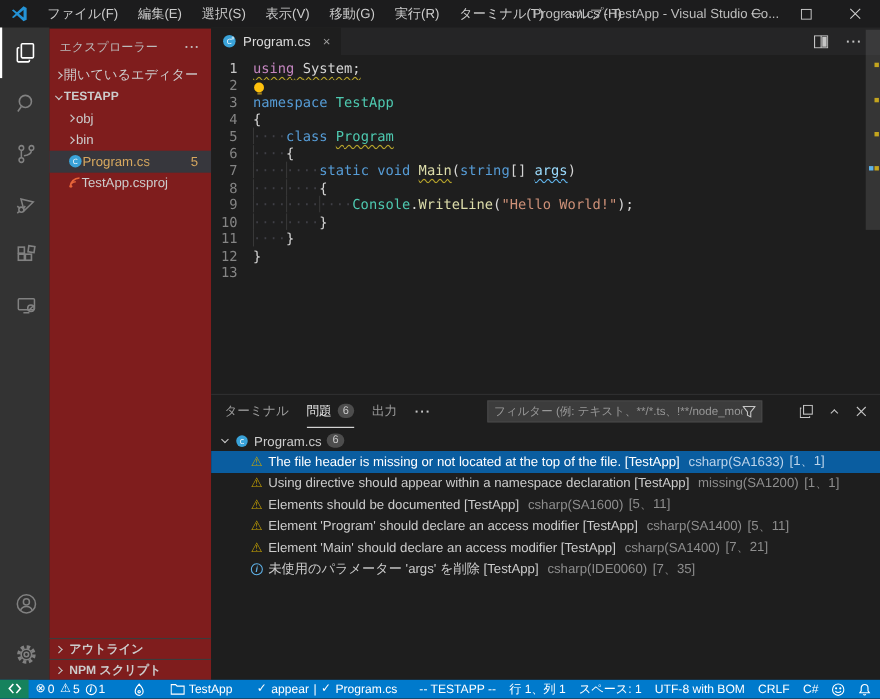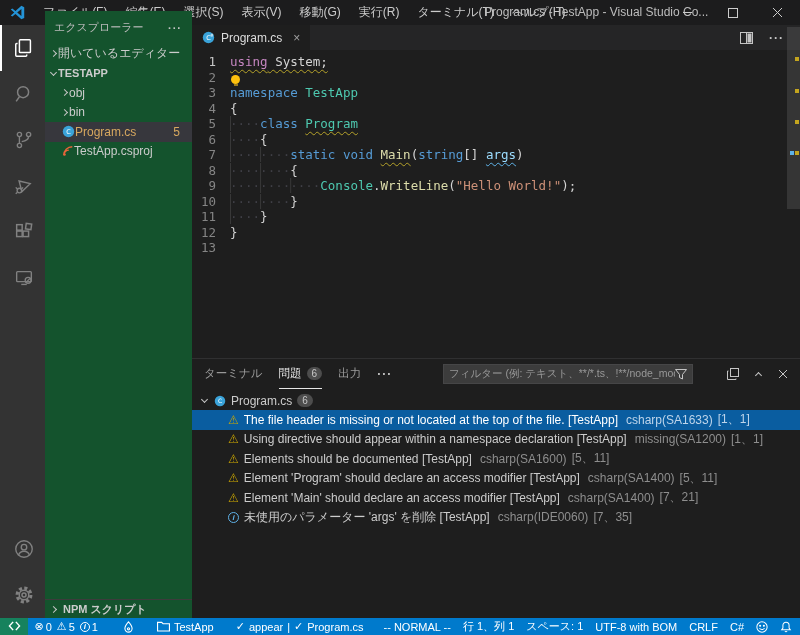--- a/index.html
+++ b/index.html
@@ -22,21 +22,21 @@
 
   
   #activitybar { position:absolute; left:0; top:25px; width:45px; bottom:17px;
     background:#333333; display:flex; flex-direction:column; }
   .act-item { width:45px; height:46px; display:flex; align-items:center; justify-content:center;
     color:#818181; border-left:2px solid transparent; }
   .act-item.active { color:#ffffff; border-left-color:#ffffff; }
   #act-bottom { margin-top:auto; }
 
   
-  #sidebar { position:absolute; left:45px; top:11px; width:147px; bottom:17px; background:#14532d; }
+  #sidebar { position:absolute; left:45px; top:26px; width:147px; bottom:17px; background:#7f1d1d; }
   .side-header { height:33px; display:flex; align-items:center; justify-content:space-between;
     padding:0 10px 0 9px; color:#bbbbbb; font-size:11px; }
   .dots-btn { color:#c5c5c5; letter-spacing:1px; font-weight:bold; }
   .side-row { height:19.5px; display:flex; align-items:center; gap:0; padding-left:6px;
     color:#cccccc; white-space:nowrap; cursor:default; }
   .side-row.child { padding-left:17px; }
   .side-row.selected { background:#37373d; }
   .side-row .lbl { overflow:hidden; text-overflow:ellipsis; }
   .side-row.root .lbl { font-weight:bold; font-size:11px; }
   .warn-file .lbl { color:#d7a85f; }
@@ -252,20 +252,24 @@
             <path d="M2 12 a10 10 0 0 1 10 -10 M2 12 a6 6 0 0 1 6 -6" transform="rotate(0)"></path>
             <circle cx="3" cy="11" r="1.4" fill="#e8653a" stroke="none"></circle>
           </svg>
         </span>
         <span class="lbl">TestApp.csproj</span>
       </div>
     </div>
   <div id="side-bottom">
       <div class="bsec">
         <span class="chev r"></span>
+        <span>アウトライン</span>
+      </div>
+      <div class="bsec">
+        <span class="chev r"></span>
         <span>NPM スクリプト</span>
       </div>
     </div>
 </div>
 
 <div id="editor">
   <div id="tabbar">
     <div class="tab">
       <svg width="13" height="13" viewBox="0 0 16 16">
         <circle cx="8" cy="8" r="7" fill="#3aa3d9"></circle>
@@ -423,21 +427,21 @@
     <span>TestApp</span>
   </div>
   <div class="sb-item" style="margin-left:10px;">
     <span class="sb-ico">✓</span>
     <span>appear</span>
     <span>|</span>
     <span class="sb-ico">✓</span>
     <span>Program.cs</span>
   </div>
   <div class="sb-item" style="margin-left:8px;">
-    <span>-- NORMAL --</span>
+    <span>-- TESTAPP --</span>
   </div>
   <div id="sb-right">
     <div class="sb-item">
         <span>行 1、列 1</span>
       </div>
     <div class="sb-item">
         <span>スペース: 1</span>
       </div>
     <div class="sb-item">
         <span>UTF-8 with BOM</span>

